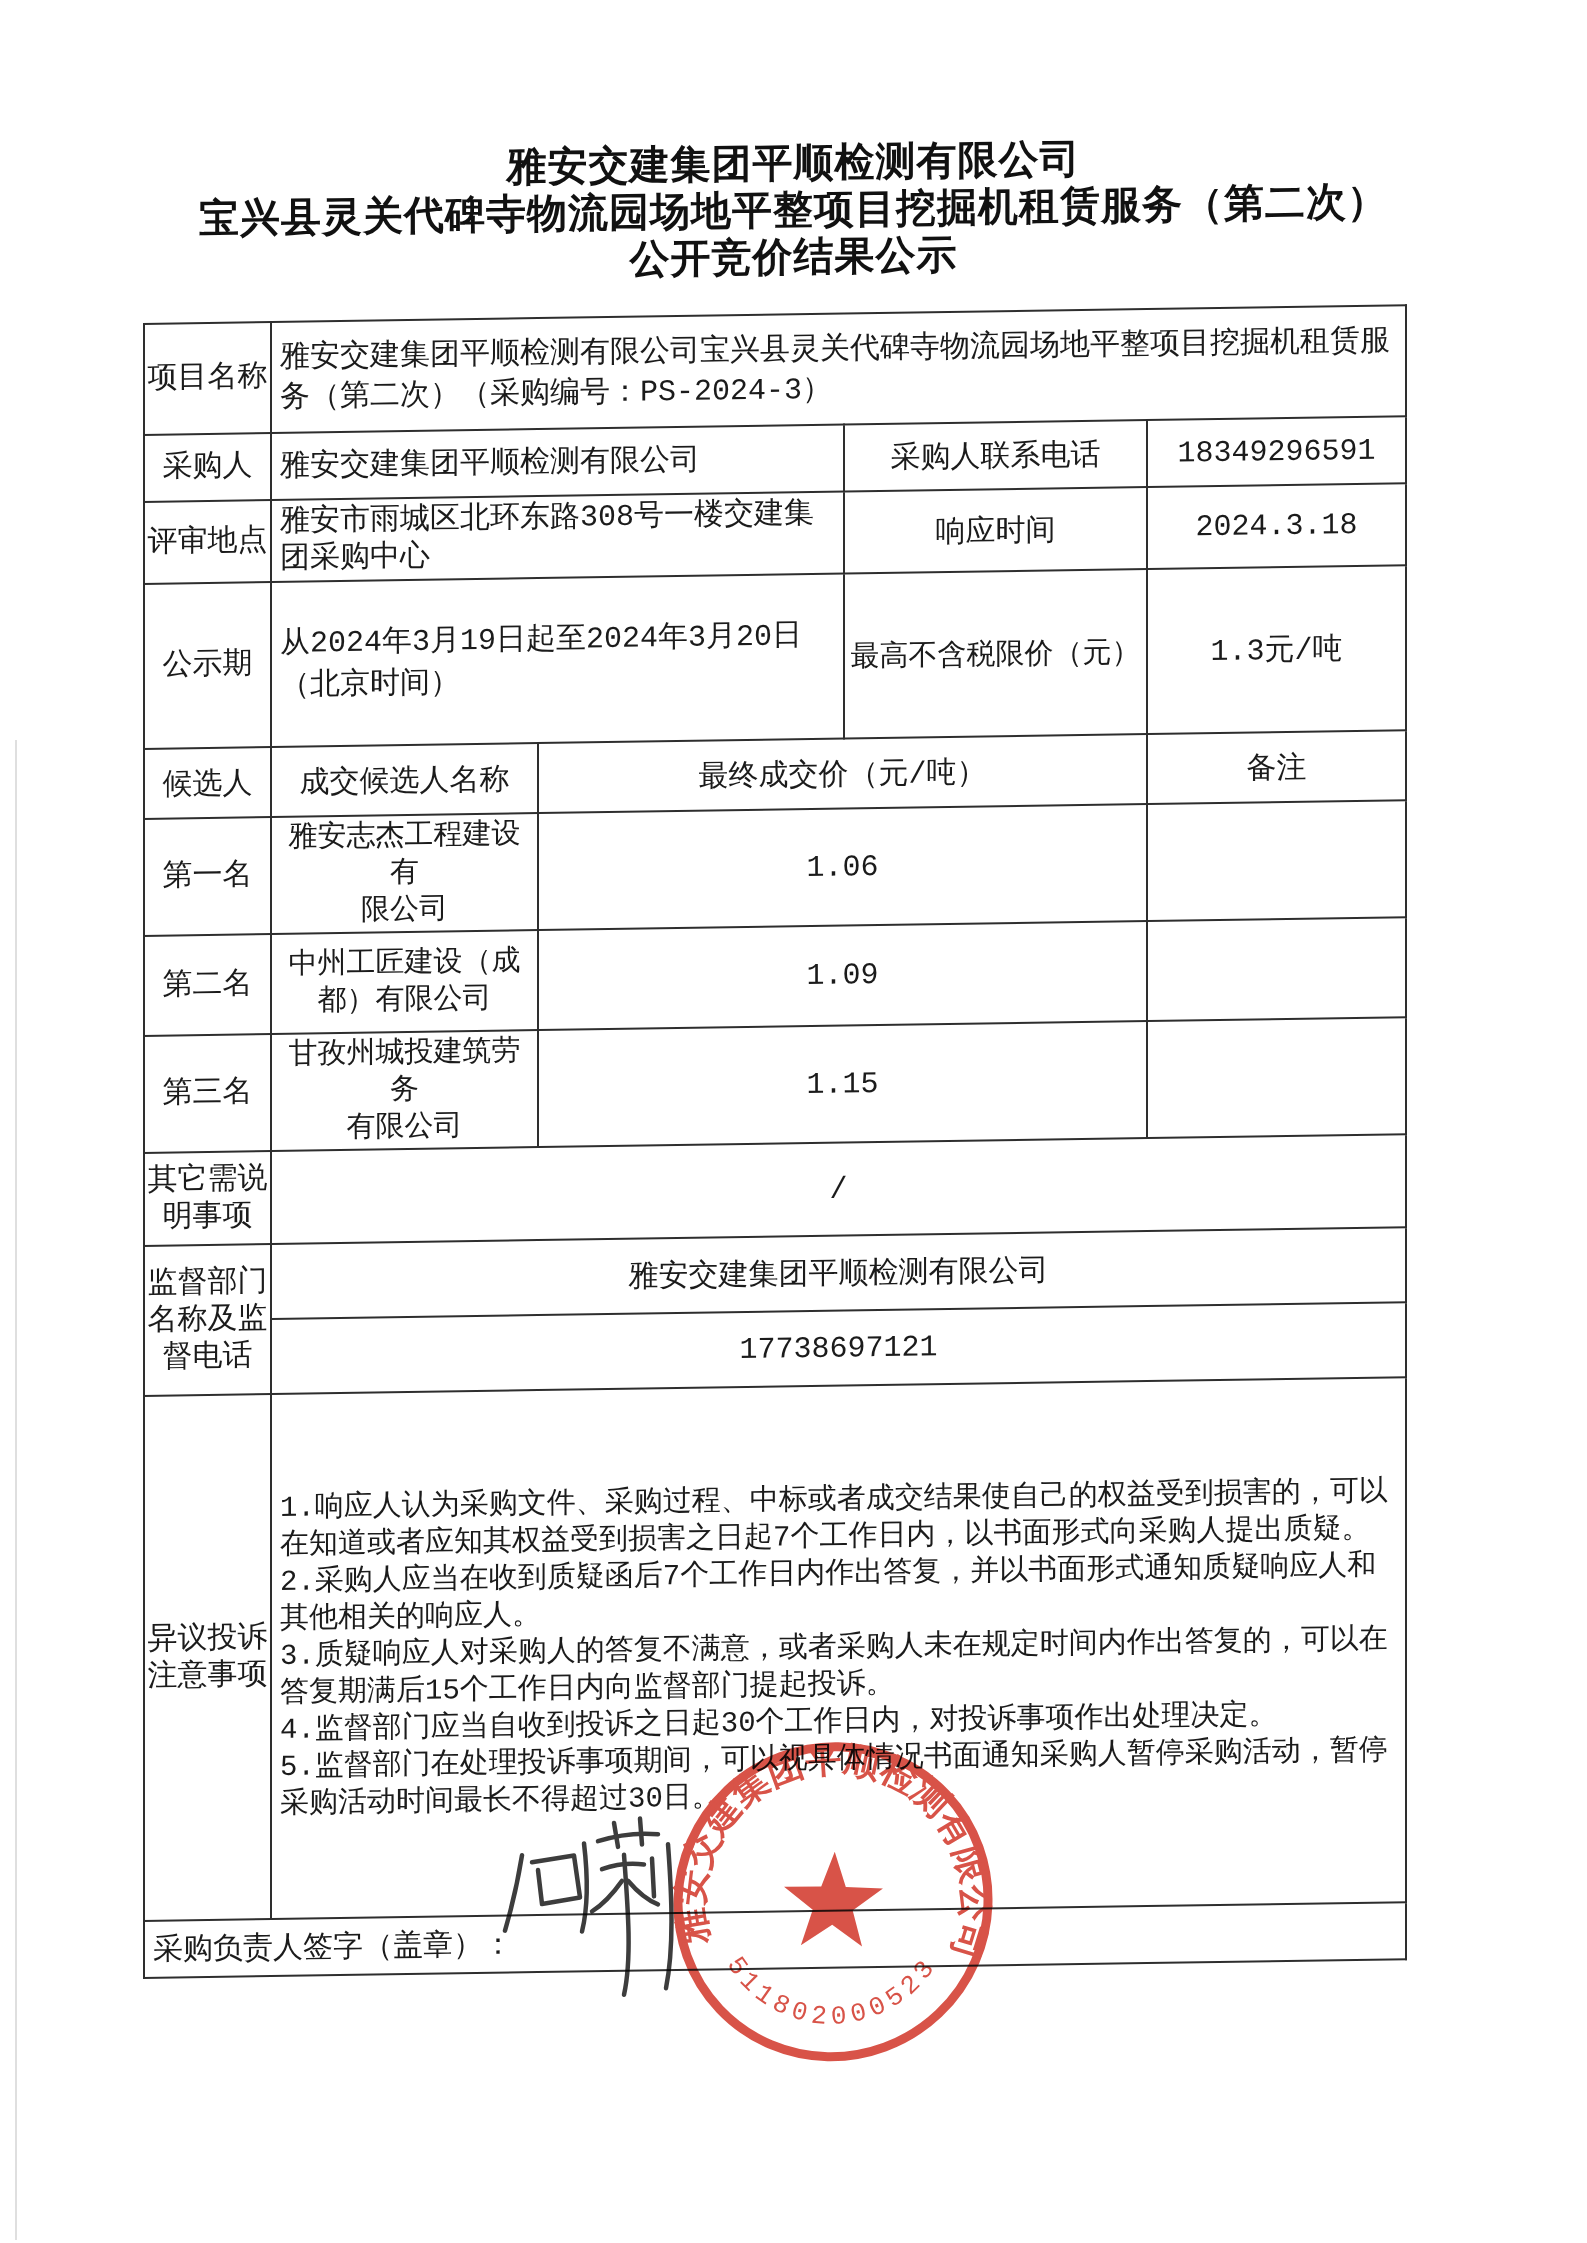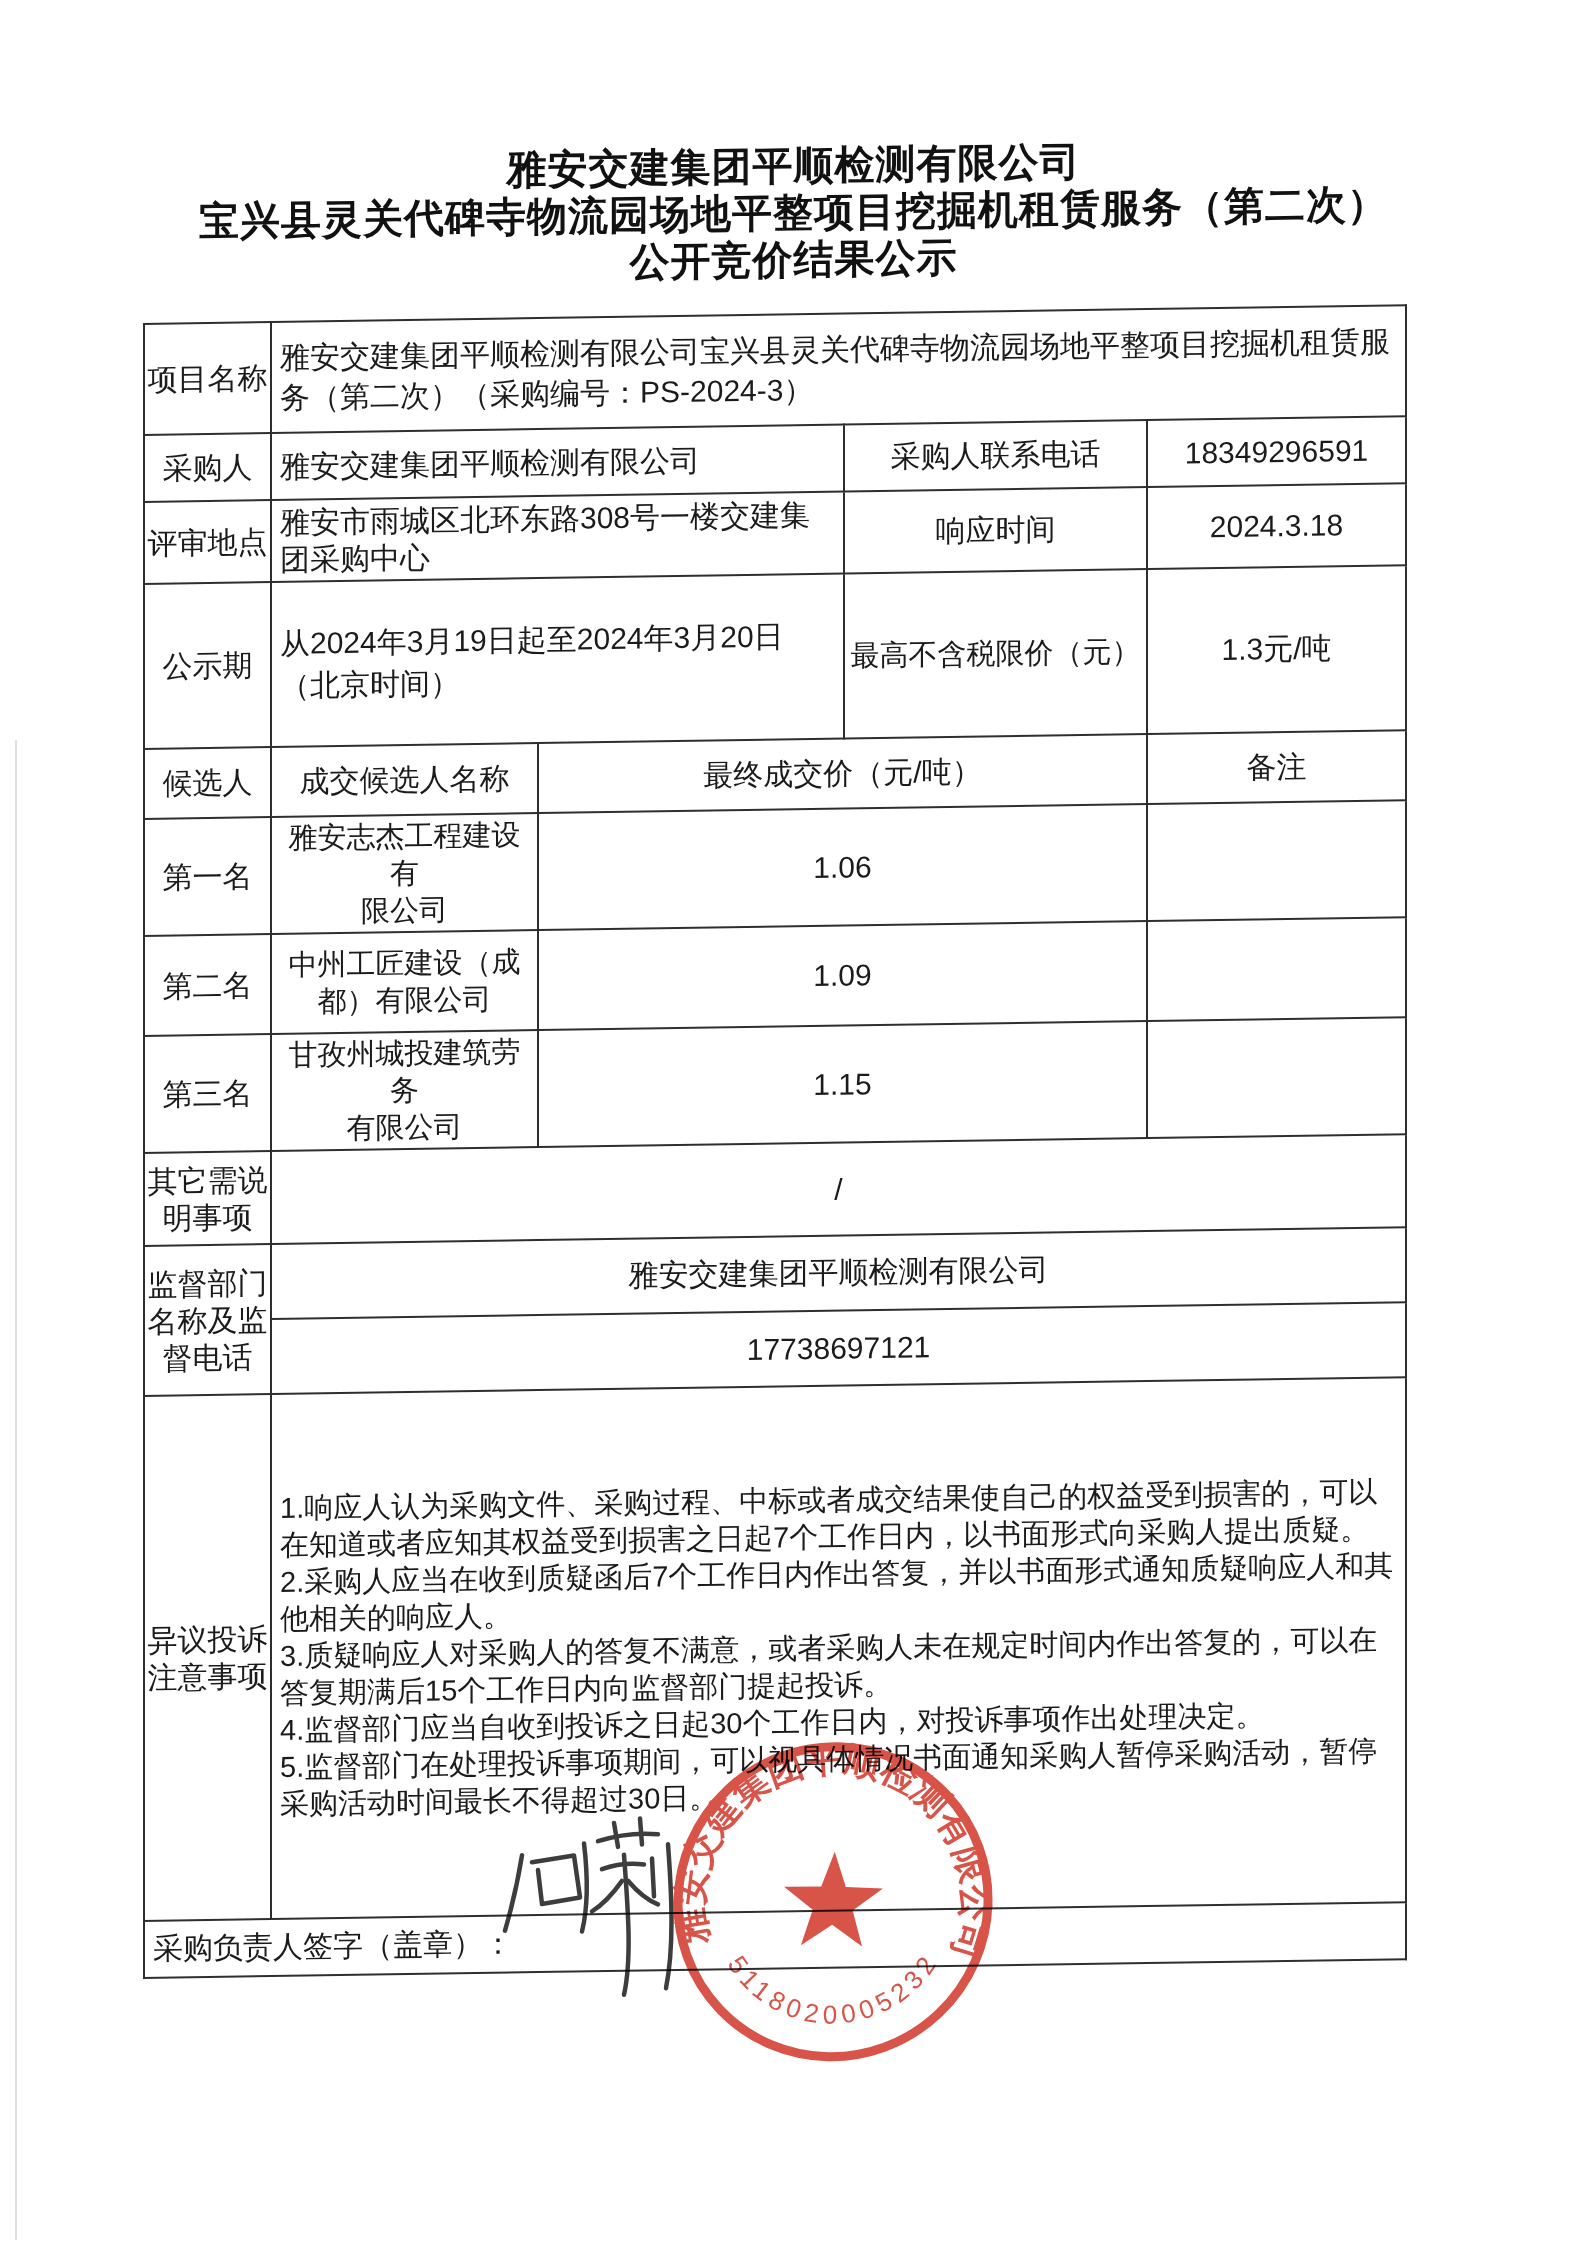--- a/index.html
+++ b/index.html
@@ -1,18 +1,18 @@
 <!DOCTYPE html>
 <html><head>
 <meta charset="utf-8">
 <style>
   html,body{margin:0;padding:0;background:#ffffff;}
   .page{
     position:relative;width:1587px;height:2243px;background:#fff;overflow:hidden;
-    font-family:Liberation Sans, sans-serif;color:#1b1b1b;
+    font-family:Liberation Mono, monospace;color:#1b1b1b;
   }
   .scan-edge{position:absolute;left:15px;top:740px;width:2px;height:1500px;background:#c4c4c4;opacity:.55;}
   .sheet{position:absolute;left:0;top:0;width:1587px;transform:skewY(-0.85deg);transform-origin:140px 300px;}
   .title-block{margin-top:152px;text-align:center;font-weight:bold;font-size:40px;line-height:47px;letter-spacing:1px;color:#111;}
   .doc-table{border-collapse:collapse;table-layout:fixed;width:1262px;margin:30px 0 0 143px;}
   .doc-table td{border:2.5px solid #2e2e2e;font-size:30px;padding:2px 6px;vertical-align:middle;}
   td.lab{text-align:center;padding:2px 2px;line-height:37px;}
   td.val{text-align:left;line-height:40px;padding:2px 8px 2px 8px;}
   td.ctr{text-align:center;}
   td.lab2{text-align:center;padding:2px 0;}

